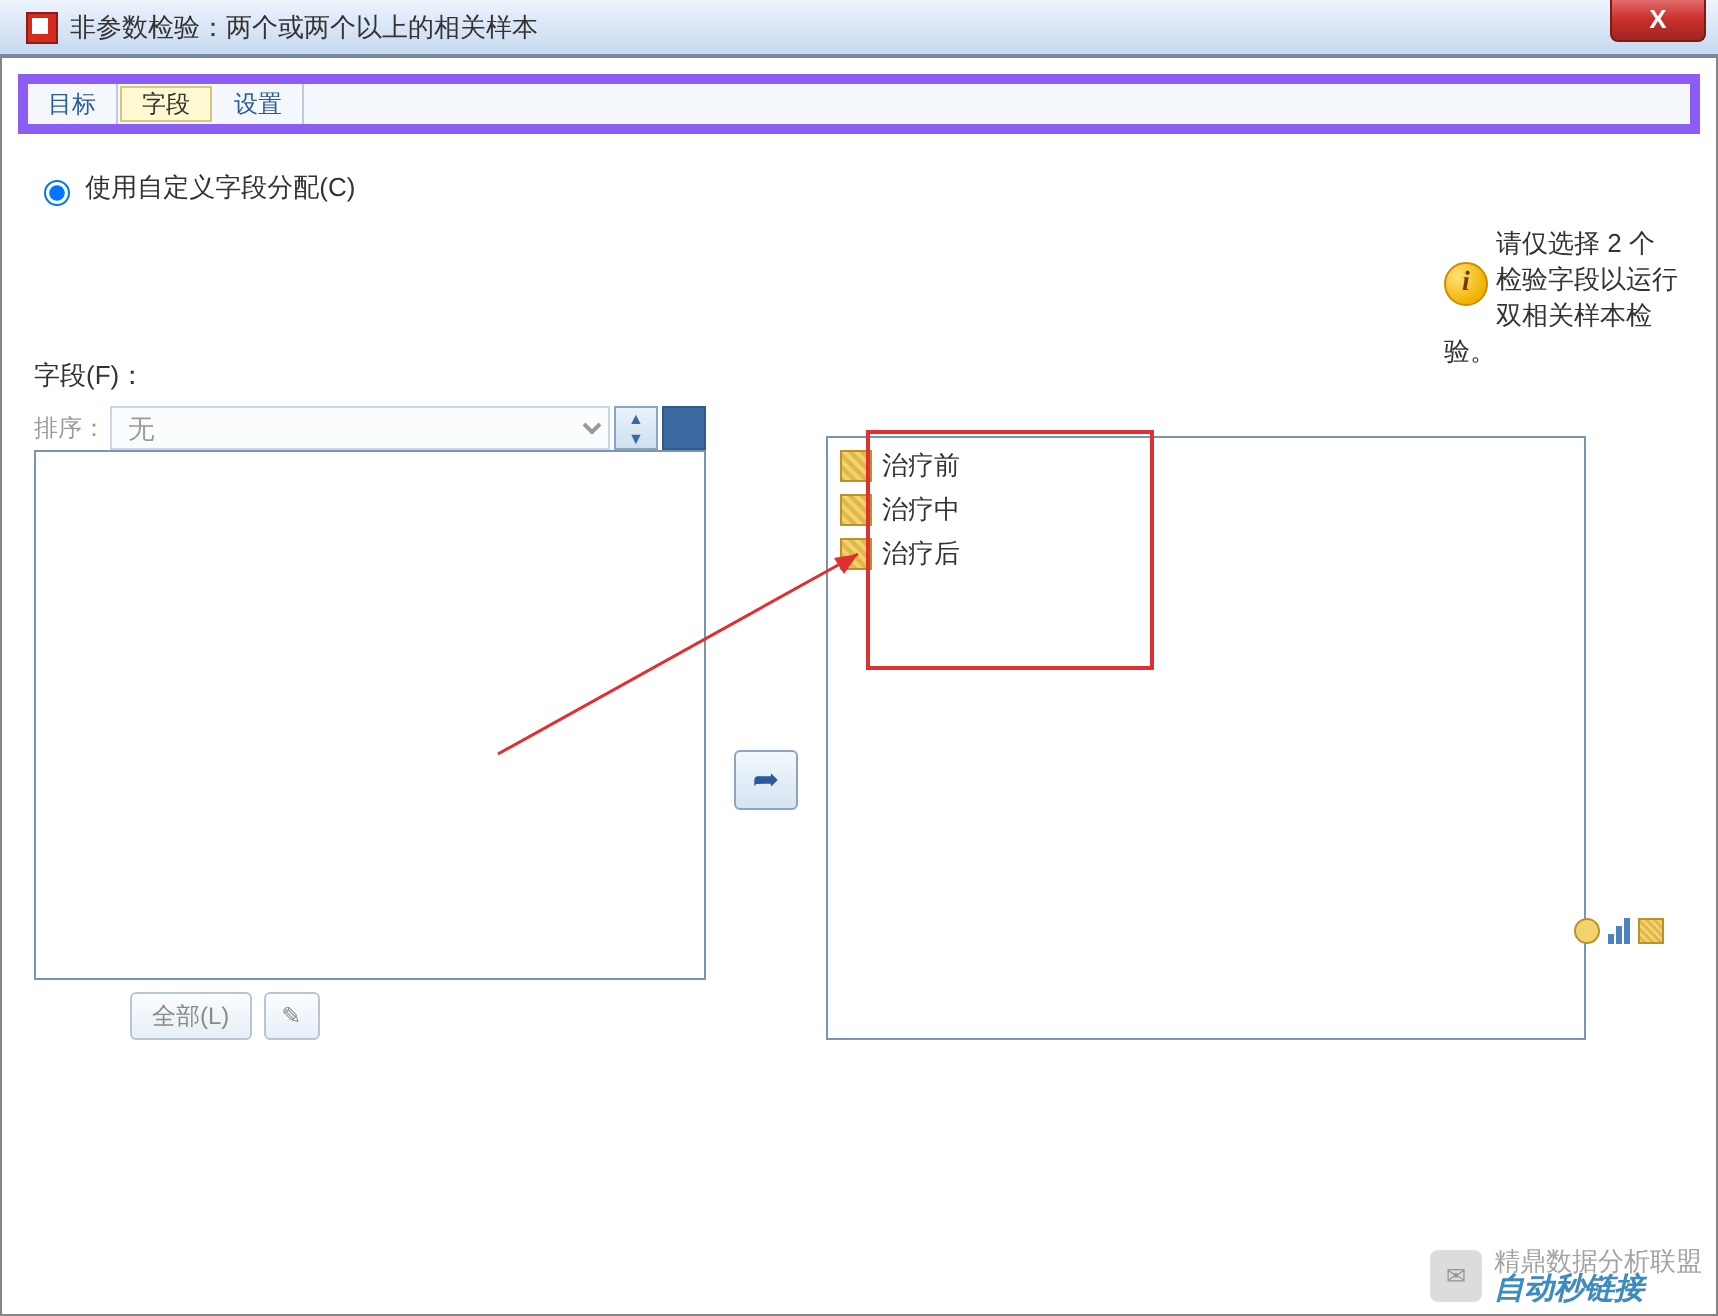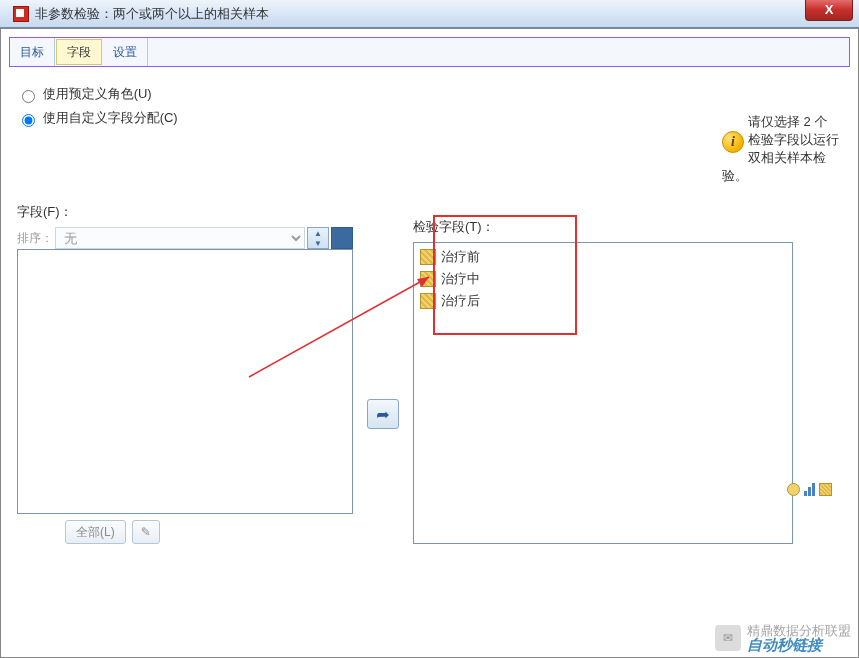--- a/index.html
+++ b/index.html
@@ -64,21 +64,21 @@
     border: 1px solid #858585;
     margin: 0;
     height: 630px;
     position: relative;
     padding: 8px;
   }
 
   
   .tab-strip {
     display: flex;
-    border: 1px solid #8b5cf6;
+    border: 5px solid #8b5cf6;
     background: #f4f8fd;
     height: 30px;
     align-items: stretch;
   }
   .tab {
     padding: 0 10px;
     display: flex;
     align-items: center;
     border-right: 1px solid #b7cde2;
     color: #2a5a9b;
@@ -353,24 +353,20 @@
     <div class="tab active">
       <span>字段</span>
     </div>
     <div class="tab">
       <span>设置</span>
     </div>
   </div>
 
   <div class="content">
 
-    <label class="radio-row">
-      <input type="radio" name="role" style="">
-      <span>使用预定义角色(U)</span>
-    </label>
     <label class="radio-row">
       <input type="radio" name="role" checked="" style="">
       <span>使用自定义字段分配(C)</span>
     </label>
 
     <div class="hint-box">
       <span class="hint-icon">i</span>
       <span>请仅选择 2 个检验字段以运行双相关样本检验。</span>
     </div>
 
@@ -400,21 +396,20 @@
         </div>
       </div>
 
       <div class="center-col">
         <div class="move-btn">
           <span>➦</span>
         </div>
       </div>
 
       <div class="panel-col">
-        <div class="panel-label">检验字段(T)：</div>
         <div class="listbox right">
           <div class="list-item">
             <span class="scale-icon"></span>
             <span>治疗前</span>
           </div>
           <div class="list-item">
             <span class="scale-icon"></span>
             <span>治疗中</span>
           </div>
           <div class="list-item">

